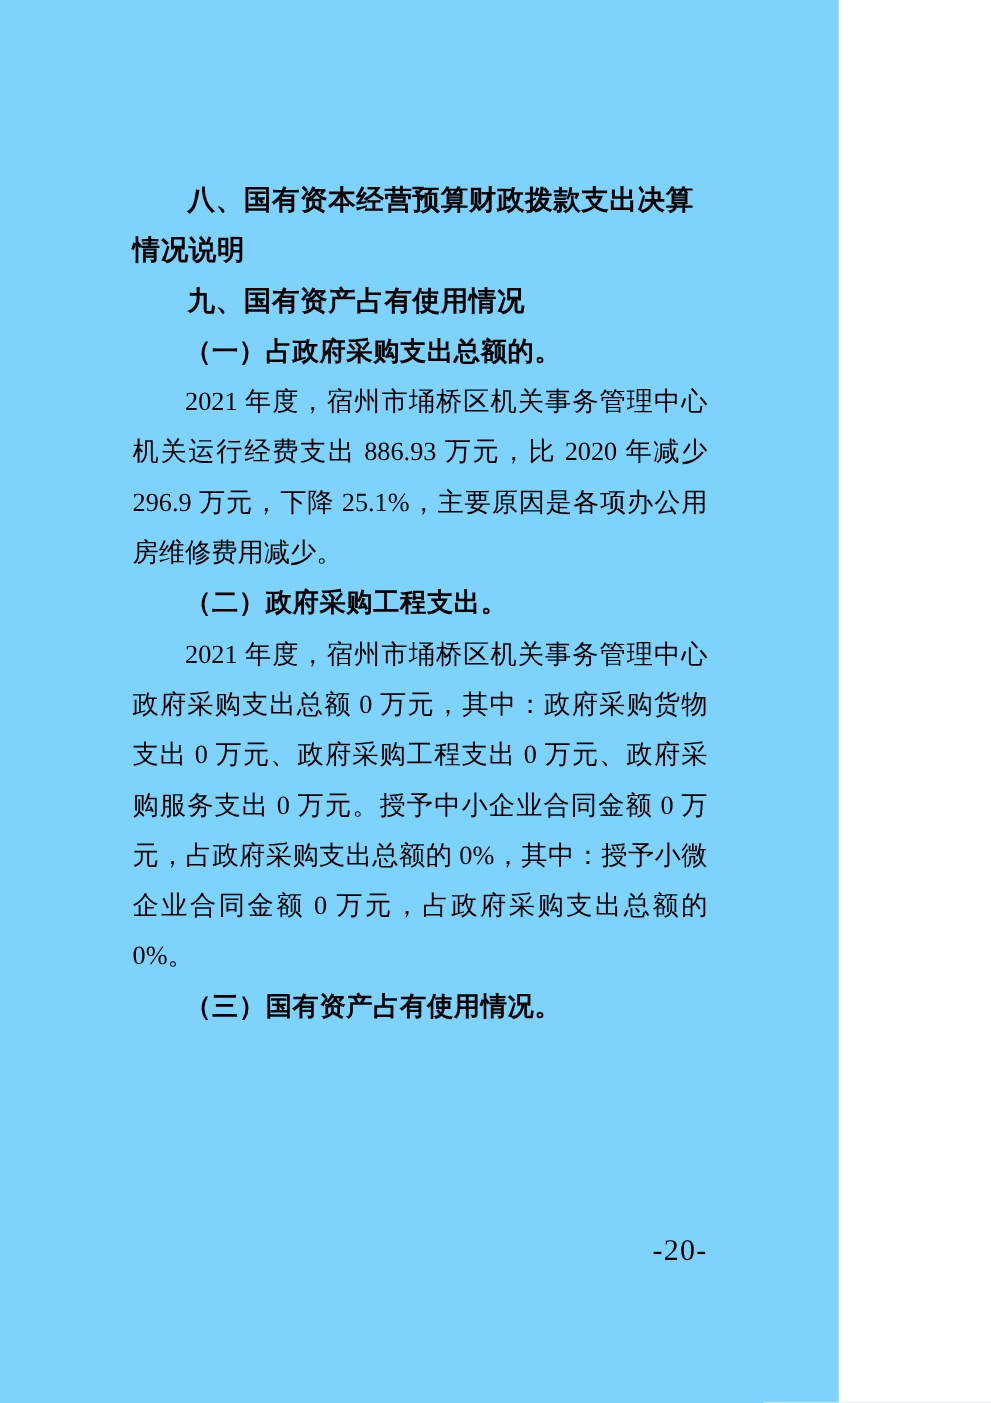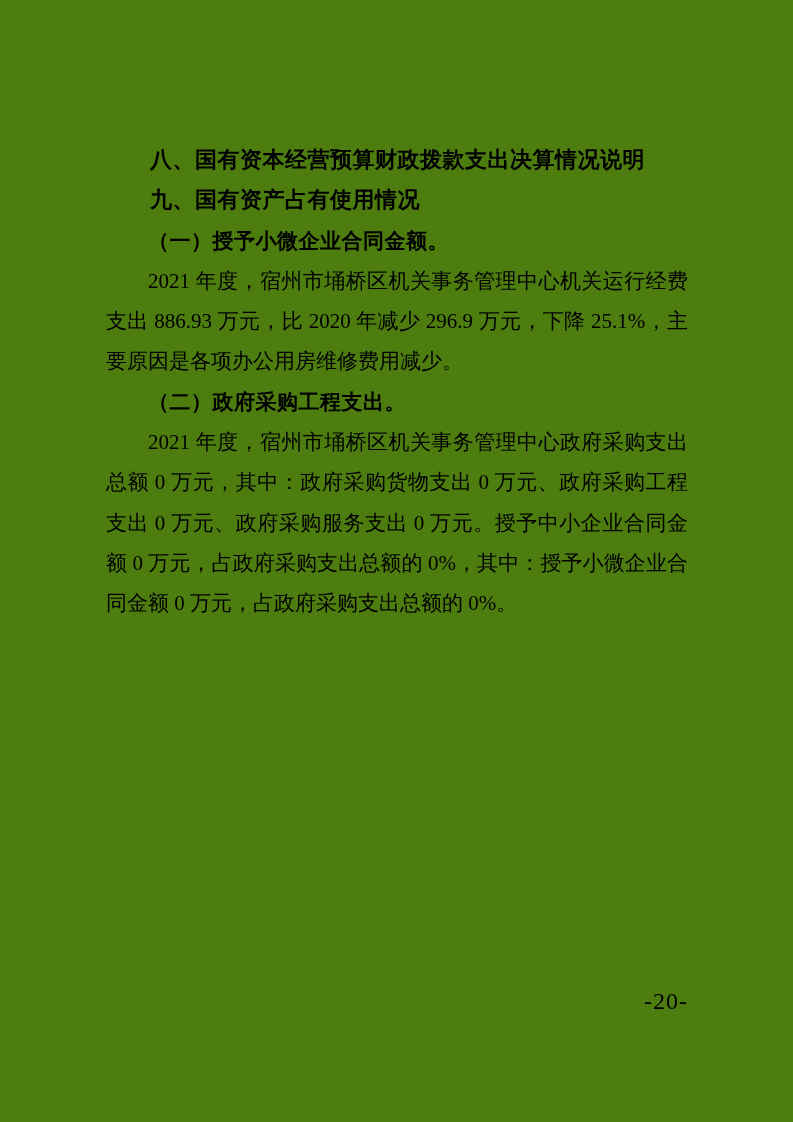--- a/index.html
+++ b/index.html
@@ -12,25 +12,25 @@
     height: 1122px;
     position: relative;
     color: #000000;
     font-family: "Liberation Serif", serif;
     -webkit-font-smoothing: antialiased;
   }
   .page {
     position: absolute;
     left: 0;
     top: 0;
-    width: 793px;
+    width: 671px;
     height: 1122px;
     box-sizing: border-box;
     padding: 140px 105px 0 106px;
-    background: #4d7c0f;
+    background: #7dd3fc;
     overflow: hidden;
   }
   .block {
     margin: 0;
     text-indent: 2em;
     line-height: 40.3px;
   }
   .section-heading {
     font-family: "Liberation Sans", sans-serif;
     font-weight: 700;
@@ -62,25 +62,26 @@
 </head>
 <body>
 
 <div class="page">
 
   <h2 class="block section-heading">八、国有资本经营预算财政拨款支出决算情况说明</h2>
 
 
   <h2 class="block section-heading">九、国有资产占有使用情况</h2>
 
-  <h3 class="block subsection-heading">（一）授予小微企业合同金额。</h3>
+  <h3 class="block subsection-heading">（一）占政府采购支出总额的。</h3>
 
   <p class="block body-paragraph">2021 年度，宿州市埇桥区机关事务管理中心机关运行经费支出 886.93 万元，比 2020 年减少 296.9 万元，下降 25.1%，主要原因是各项办公用房维修费用减少。</p>
 
   <h3 class="block subsection-heading">（二）政府采购工程支出。</h3>
 
   <p class="block body-paragraph">2021 年度，宿州市埇桥区机关事务管理中心政府采购支出总额 0 万元，其中：政府采购货物支出 0 万元、政府采购工程支出 0 万元、政府采购服务支出 0 万元。授予中小企业合同金额 0 万元，占政府采购支出总额的 0%，其中：授予小微企业合同金额 0 万元，占政府采购支出总额的 0%。</p>
 
+  <h3 class="block subsection-heading">（三）国有资产占有使用情况。</h3>
 
 
   <div class="page-number">-20-</div>
 
 </div>
 
 </body></html>

